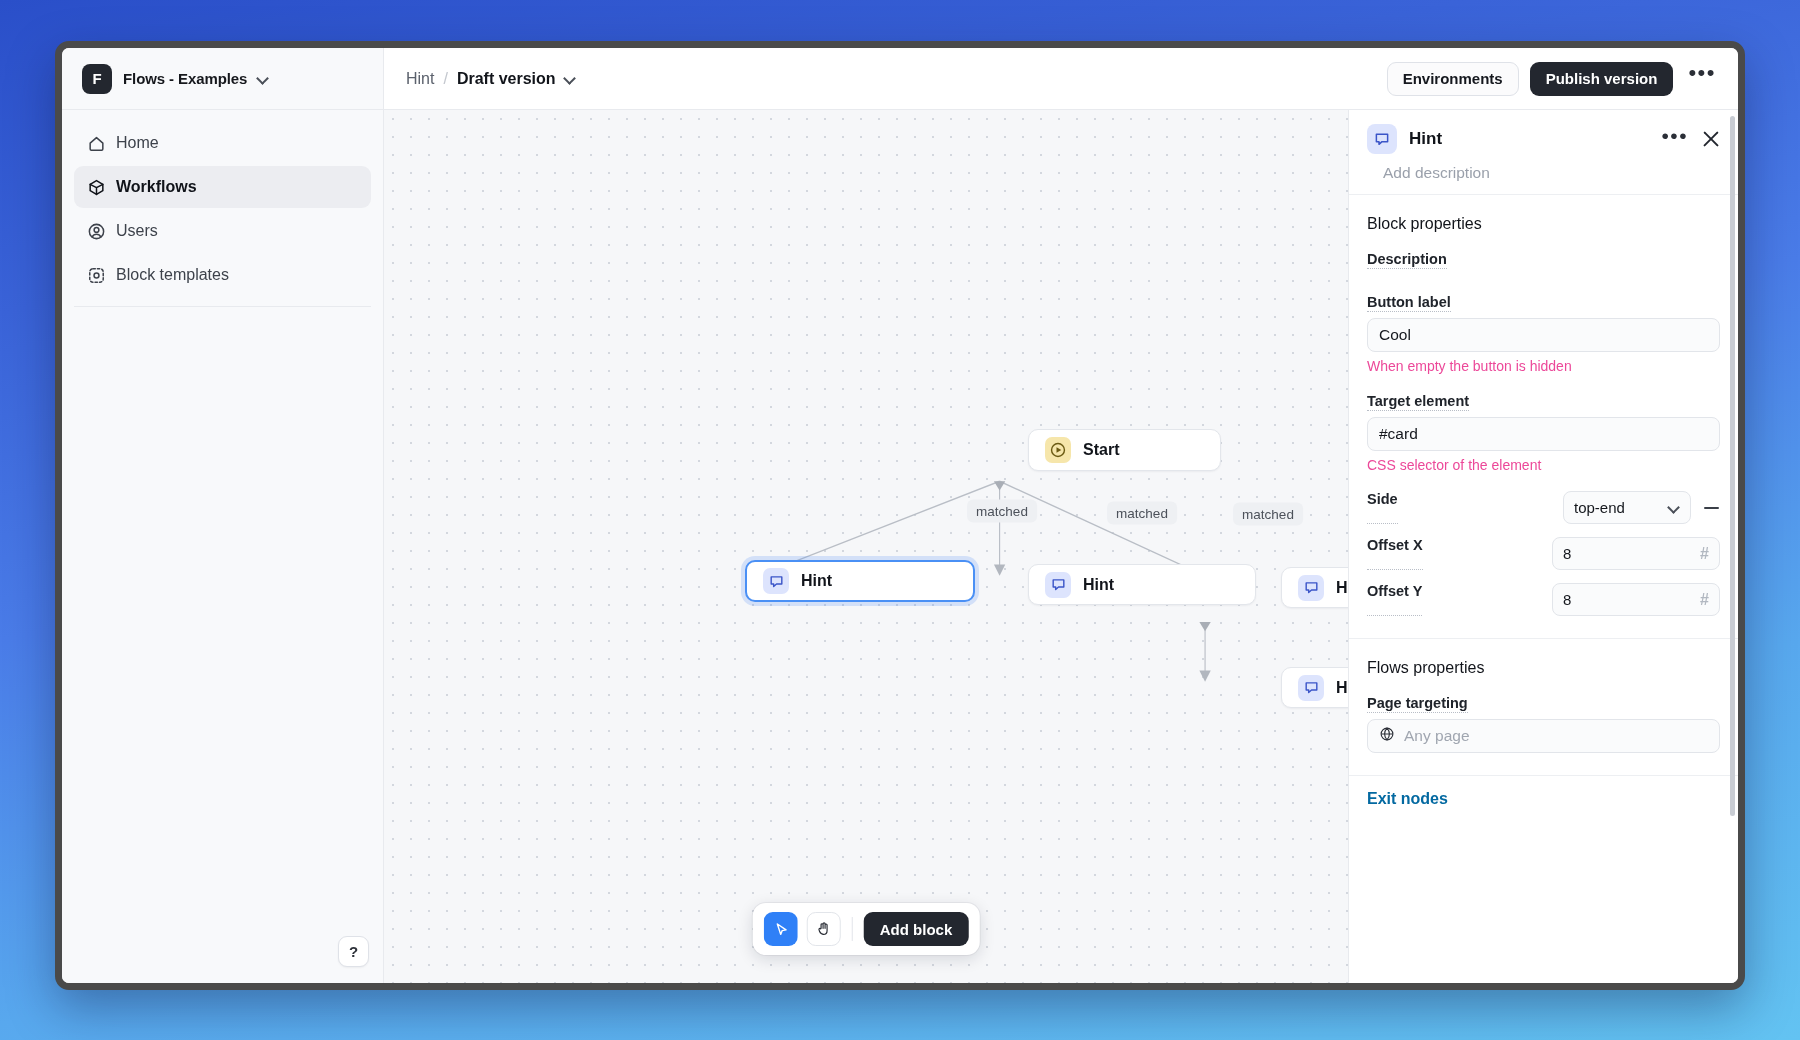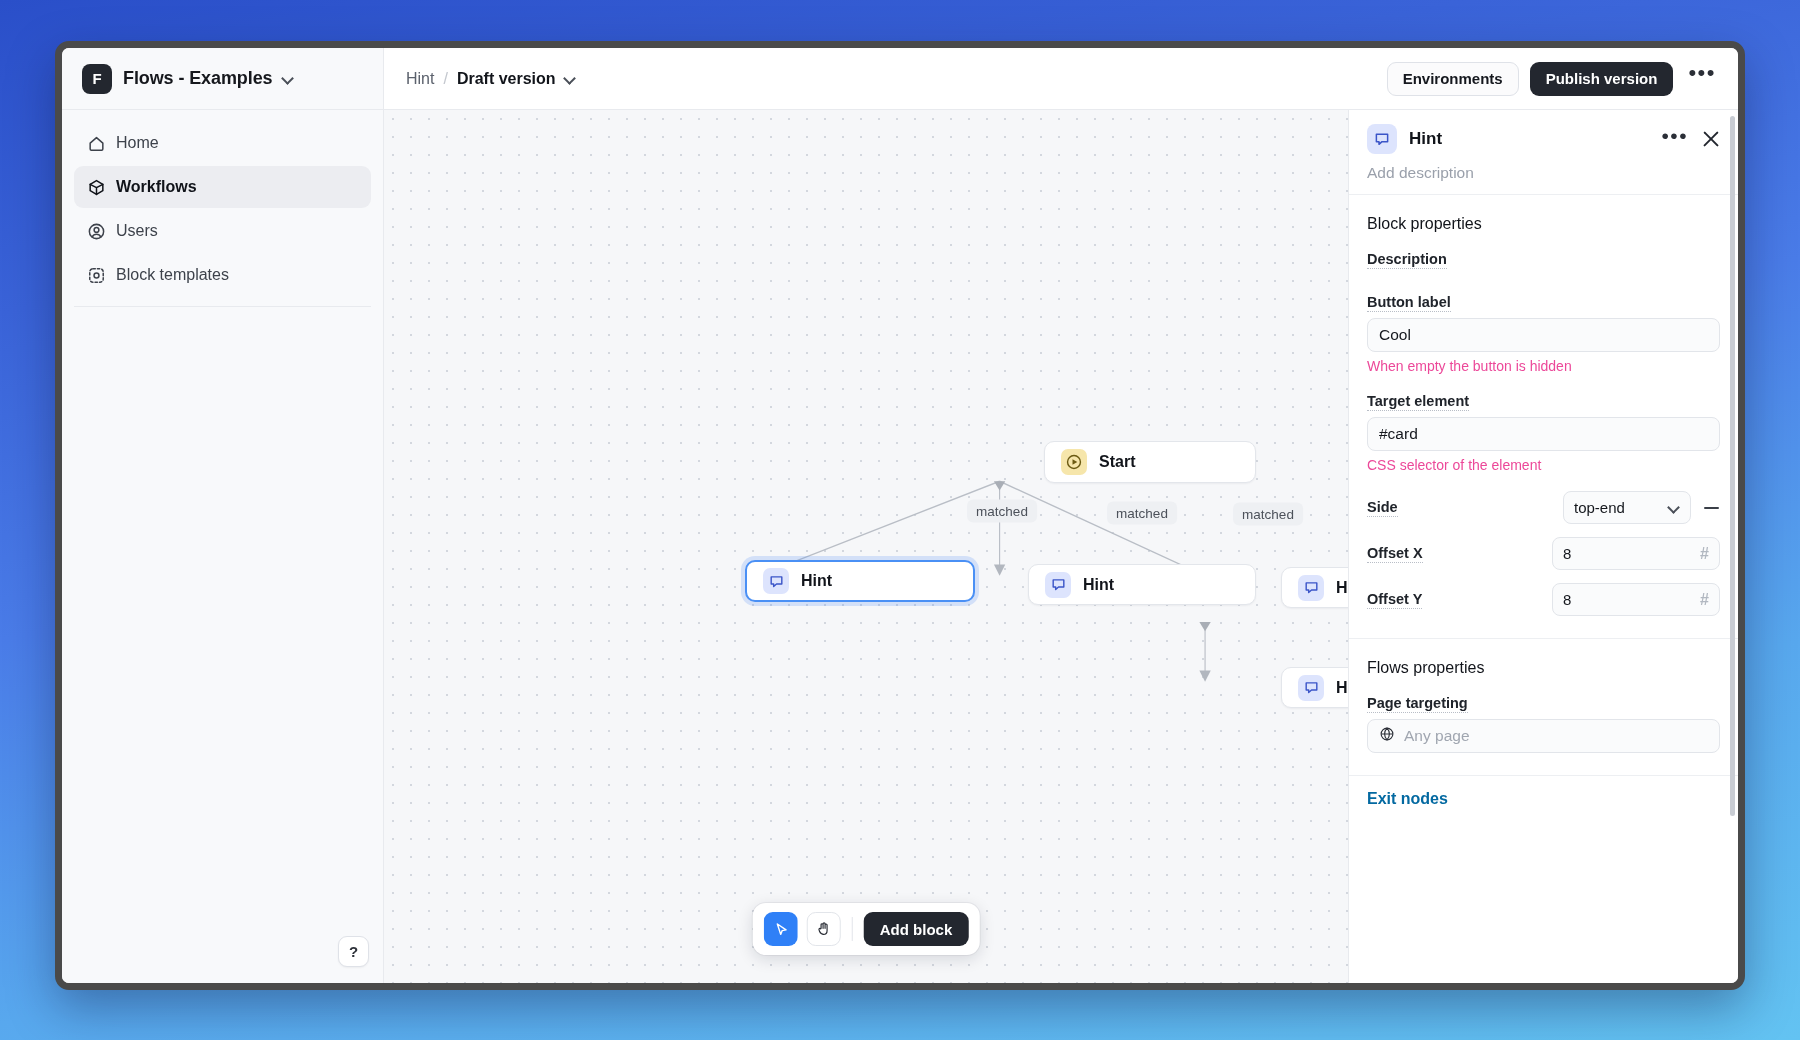--- a/index.html
+++ b/index.html
@@ -39,21 +39,21 @@
     padding: 0 20px;
     border-bottom: 1px solid #e8eaee;
     cursor: pointer;
   }
   #workspace-logo {
     width: 30px; height: 30px; border-radius: 8px;
     background: #23272f; color: #fff;
     display: flex; align-items: center; justify-content: center;
     font-size: 15px; font-weight: bold;
   }
-  #workspace-name { font-size: 18px; font-weight: 700; color: #16181d; letter-spacing: -.1px; }
+  #workspace-name { font-size: 15px; font-weight: 700; color: #16181d; letter-spacing: -.1px; }
   .chev { display:inline-block; width:11px; height:11px; position:relative; }
   .chev::after {
     content:''; position:absolute; left:0; top:1px;
     width:7px; height:7px;
     border-right:2px solid #4a4f58; border-bottom:2px solid #4a4f58;
     transform: rotate(45deg);
   }
   #sidebar-nav { padding: 12px 12px 0 12px; flex: 1; }
   .nav-item {
     display: flex; align-items: center; gap: 10px;
@@ -170,42 +170,42 @@
   #inspector-icon { width:30px; height:30px; border-radius:8px; background:#dde4fd; display:flex; align-items:center; justify-content:center; flex:0 0 30px;}
   #inspector-title { font-size:17px; font-weight:700; color:#11141a; }
   #inspector-head-actions { margin-left:auto; display:flex; align-items:center; gap:14px; }
   #inspector-more { font-size:21px; color:#2b2f37; letter-spacing:1.5px; cursor:pointer; line-height:1; padding-bottom:7px;}
   #inspector-close { cursor:pointer; width:18px; height:18px; position:relative; }
   #inspector-close::before, #inspector-close::after {
     content:''; position:absolute; left:-1px; top:8px; width:20px; height:2.2px; background:#22262e; border-radius:2px;
   }
   #inspector-close::before { transform:rotate(45deg); }
   #inspector-close::after { transform:rotate(-45deg); }
-  #inspector-description { margin-top:10px; font-size:15.5px; color:#9aa0ab; cursor:text; }
+  #inspector-description { margin-top:10px; font-size:15.5px; color:#9aa0ab; cursor:text;margin-left:16px; }
 
   #inspector-scroll { flex:1; overflow:hidden; position:relative; }
   .panel-section { padding: 20px 18px 22px 18px; border-bottom:1px solid #edeff2; }
   .section-title { font-size:16px; font-weight:400; color:#11141a; margin-bottom:17px; }
   .field { margin-bottom:18px; }
   .field:last-child { margin-bottom:0; }
   .field-label {
     font-size:14.5px; font-weight:700; color:#20242b; margin-bottom:6px;
     display:inline-block;
     border-bottom: 1.6px dotted #b9bec7;
     padding-bottom:1px;
   }
   .text-input {
     width:100%; height:34px; border-radius:8px;
     border:1px solid #e2e5ea; background:#fafbfc;
     font-size:15.5px; color:#14171d; padding:0 11px;
     font-family:"Liberation Sans", sans-serif;
     display:flex; align-items:center;
   }
   .field-hint { font-size:14px; color:#ec4899; margin-top:6px; }
-  .row-field { display:flex; align-items:center; gap:22px; margin-bottom:13px; }
+  .row-field { display:flex; gap:22px; margin-bottom:13px; }
   .row-field .field-label { margin-bottom:0; flex:0 0 auto; }
   .row-control { margin-left:auto; display:flex; align-items:center; gap:11px; }
   .select-box {
     width:128px; height:33px; border-radius:8px; border:1px solid #e2e5ea; background:#fafbfc;
     display:flex; align-items:center; padding:0 10px; font-size:15px; color:#14171d; cursor:pointer;
   }
   .select-box .chev { margin-left:auto; }
   .minus-btn { width:18px; height:18px; display:flex; align-items:center; justify-content:center; cursor:pointer; }
   .minus-btn::before { content:''; width:15px; height:2px; background:#3a3f48; border-radius:2px; }
   .num-input {
@@ -320,21 +320,21 @@
 
             <polygon points="751,361 765,361 758,370" fill="#a9aeb6"></polygon>
             <polygon points="1004,498 1018,498 1011,507" fill="#a9aeb6"></polygon>
 
             <polygon points="470,441 484,444 475,455" fill="#b2b7bf"></polygon>
             <polygon points="751,442 765,442 758,453" fill="#b2b7bf"></polygon>
             <polygon points="1003,444 1017,447 1008,457" fill="#b2b7bf"></polygon>
             <polygon points="1004,545 1018,545 1011,556" fill="#b2b7bf"></polygon>
           </svg>
 
-          <div class="node" style="left:644px;top:331px;width:212px;height:42px;margin-left:16px;">
+          <div class="node" style="left:644px;top:319px;width:193px;height:42px;">
             <span class="node-icon start">
               <svg width="18" height="18" viewBox="0 0 24 24" fill="none" stroke="#6b5a12" stroke-width="1.9">
                 <circle cx="12" cy="12" r="8.6"></circle>
                   <polygon points="10,8.2 16.4,12 10,15.8" fill="#6b5a12" stroke="none"></polygon>
               </svg>
             </span>
             <span class="node-label">Start</span>
           </div>
 
           <div class="node selected" style="left:361px;top:450px;width:230px;height:42px;">

